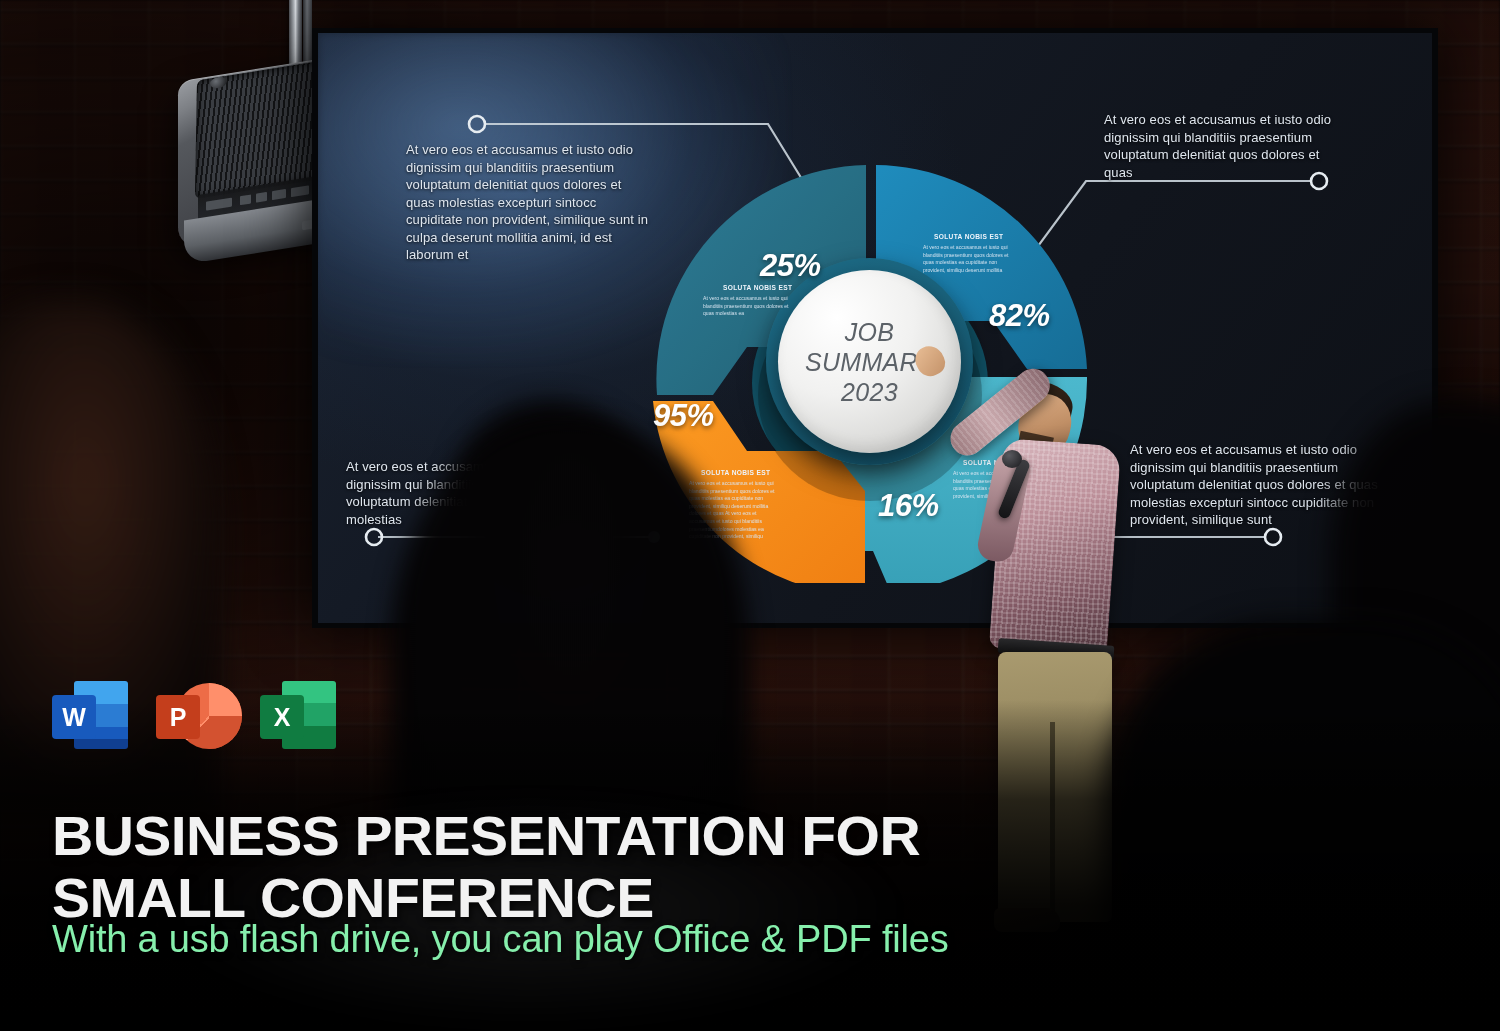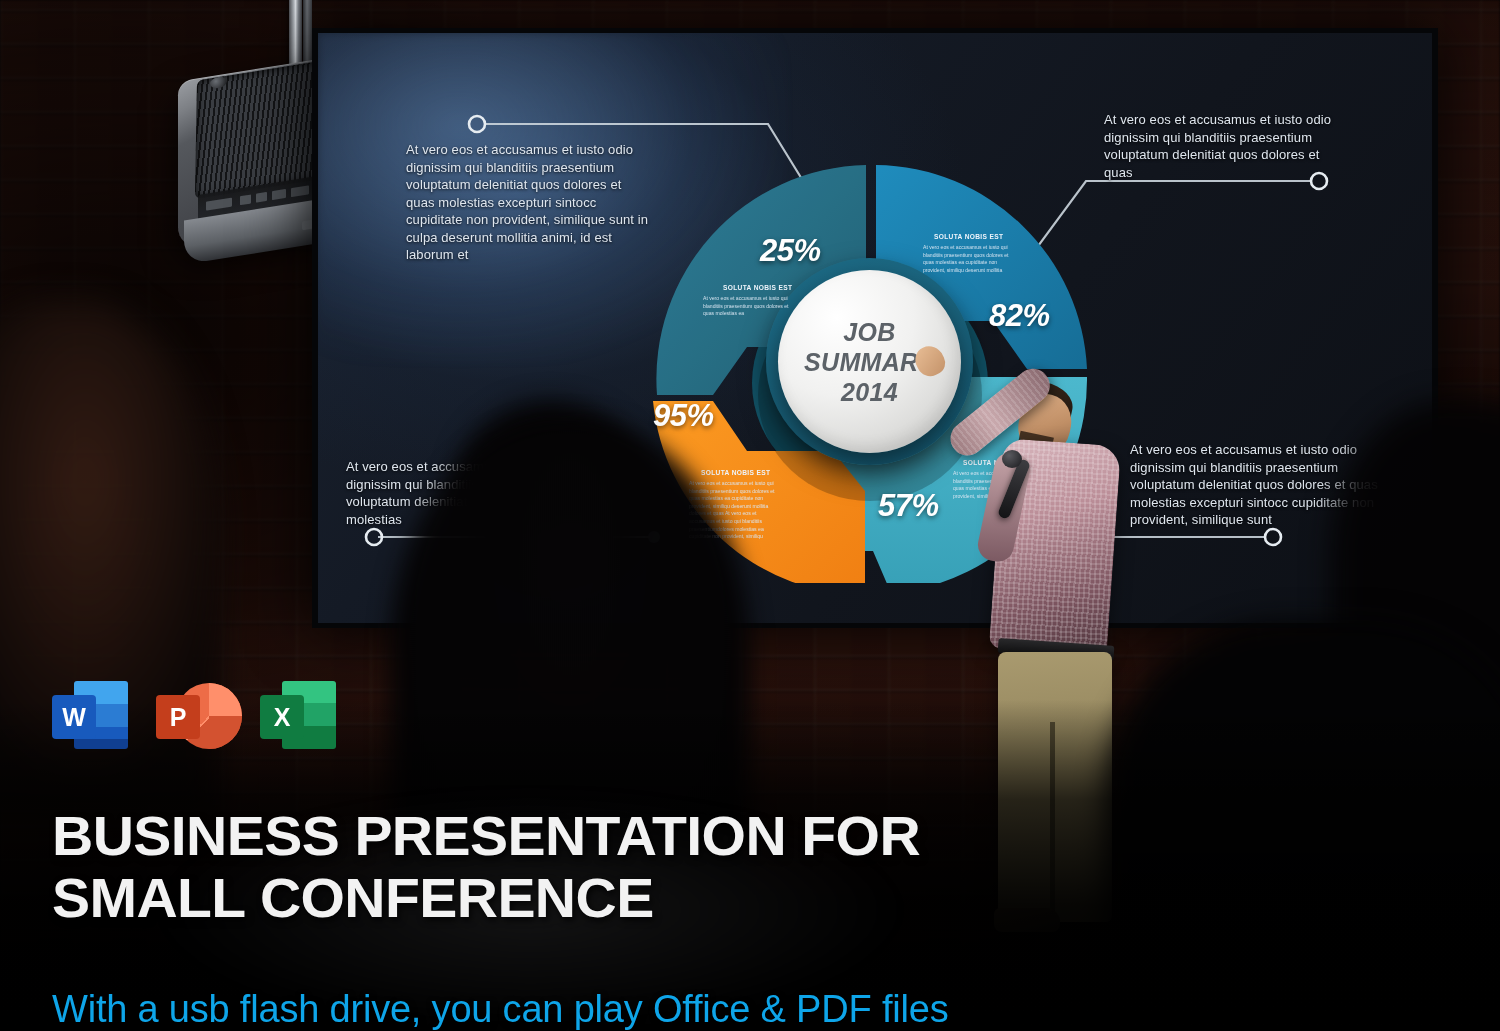--- a/index.html
+++ b/index.html
@@ -97,21 +97,21 @@
   .pctlabel{position:absolute;font-weight:bold;font-style:italic;color:#ffffff;
     font-size:31px;letter-spacing:-.5px;text-shadow:0 2px 5px rgba(0,0,0,.55);}
   .seg-head{position:absolute;color:#eef4fb;font-size:6.6px;font-weight:bold;letter-spacing:.35px;}
   .seg-body{position:absolute;color:#dbe7f3;font-size:5.1px;line-height:7.6px;width:92px;opacity:.95;}
   .hub{position:absolute;left:183px;top:137px;width:183px;height:183px;border-radius:50%;
     background:radial-gradient(circle at 32% 26%, #ffffff 0%, #f1f1f0 42%, #d9d9d7 75%, #c8c8c6 100%);
     box-shadow:0 10px 22px rgba(0,0,0,.45), inset -4px -6px 14px rgba(0,0,0,.10);
     display:flex;flex-direction:column;align-items:center;justify-content:center;}
   .hub-ring{position:absolute;left:171px;top:125px;width:207px;height:207px;border-radius:50%;
     background:linear-gradient(160deg,#1d6b86,#14536a);box-shadow:0 12px 26px rgba(0,0,0,.5);}
-  .hub span{display:block;color:#5c6268;font-weight:bold;font-style:italic;font-size:25px;
+  .hub span{display:block;color:#5c6268;font-weight:normal;font-style:italic;font-size:25px;
     line-height:30px;letter-spacing:.3px;text-align:left;}
 
   
   .person{position:absolute;left:950px;top:330px;width:210px;height:620px;}
   .p-head{position:absolute;left:69px;top:64px;width:52px;height:60px;border-radius:48% 50% 44% 46%;
     background:linear-gradient(150deg,#e0b189,#c08f66 55%,#8d6546);transform:rotate(14deg);}
   .p-hair{position:absolute;left:61px;top:52px;width:62px;height:42px;border-radius:50% 52% 34% 40%;
     background:linear-gradient(160deg,#3a2a1d,#1d140d);transform:rotate(12deg);}
   .p-beard{position:absolute;left:68px;top:104px;width:34px;height:22px;border-radius:0 0 48% 44%;
     background:rgba(40,27,18,.8);transform:rotate(12deg);}
@@ -179,22 +179,22 @@
     background:linear-gradient(180deg,#33c481 0%,#33c481 33%,#21a366 33%,#21a366 66%,#107c41 66%);}
   .xl-tile{position:absolute;left:0;top:14px;width:44px;height:44px;border-radius:4px;background:#107c41;
     display:flex;align-items:center;justify-content:center;color:#fff;font-weight:bold;font-size:25px;}
 
   
   .headline{position:absolute;left:52px;top:805px;width:1020px;
     font-weight:bold;font-size:56px;line-height:62px;letter-spacing:-.6px;
     color:#f2f2f2;text-transform:uppercase;
     text-shadow:2px 3px 7px rgba(0,0,0,.85), 0 0 1px rgba(0,0,0,.8);
     transform:scaleX(1.02);transform-origin:left center;}
-  .subline{position:absolute;left:52px;top:986px;width:1100px;
-    font-size:38px;line-height:46px;color:#0ea5e9;letter-spacing:-.2px;
+  .subline{position:absolute;left:52px;top:916px;width:1100px;
+    font-size:38px;line-height:46px;color:#86efac;letter-spacing:-.2px;
     text-shadow:1px 2px 6px rgba(0,0,0,.85);}
 </style>
 </head>
 <body>
 
 <div class="stage">
 
   <div class="brick"></div>
   <div class="brick2"></div>
   <div class="wall-dark"></div>
@@ -292,26 +292,26 @@
         <path d="M58,268 L118,268 L152,318 L238,318 L270,358 L270,462
                  A214,214 0 0,1 58,268 Z" fill="url(#gor)"></path>
 
         <ellipse cx="275" cy="262" rx="112" ry="106" fill="rgba(0,0,0,.22)"></ellipse>
       </svg>
 
       <div class="hub-ring"></div>
       <div class="hub">
         <span>JOB</span>
         <span>SUMMARY</span>
-        <span>2014</span>
+        <span>2023</span>
       </div>
 
-      <div class="pctlabel" style="left:165px;top:100px;">25%</div>
+      <div class="pctlabel" style="left:165px;top:115px;">25%</div>
       <div class="pctlabel" style="left:394px;top:165px;">82%</div>
-      <div class="pctlabel" style="left:283px;top:355px;">57%</div>
+      <div class="pctlabel" style="left:283px;top:355px;">16%</div>
       <div class="pctlabel" style="left:58px;top:265px;">95%</div>
 
       <div class="seg-head" style="left:128px;top:151px;">SOLUTA NOBIS EST</div>
       <div class="seg-body" style="left:108px;top:162px;">At vero eos et accusamus et iusto qui blanditiis praesentium quos dolores et quas molestias ea</div>
 
       <div class="seg-head" style="left:339px;top:100px;">SOLUTA NOBIS EST</div>
       <div class="seg-body" style="left:328px;top:111px;">At vero eos et accusamus et iusto qui blanditiis praesentium quos dolores et quas molestias ea cupiditate non provident, similiqu deserunt mollitia</div>
 
       <div class="seg-head" style="left:368px;top:326px;">SOLUTA NOBIS EST</div>
       <div class="seg-body" style="left:358px;top:337px;">At vero eos et accusamus et iusto qui blanditiis praesentium quos dolores et quas molestias ea cupiditate non provident, similiqu deserunt mollitia</div>

